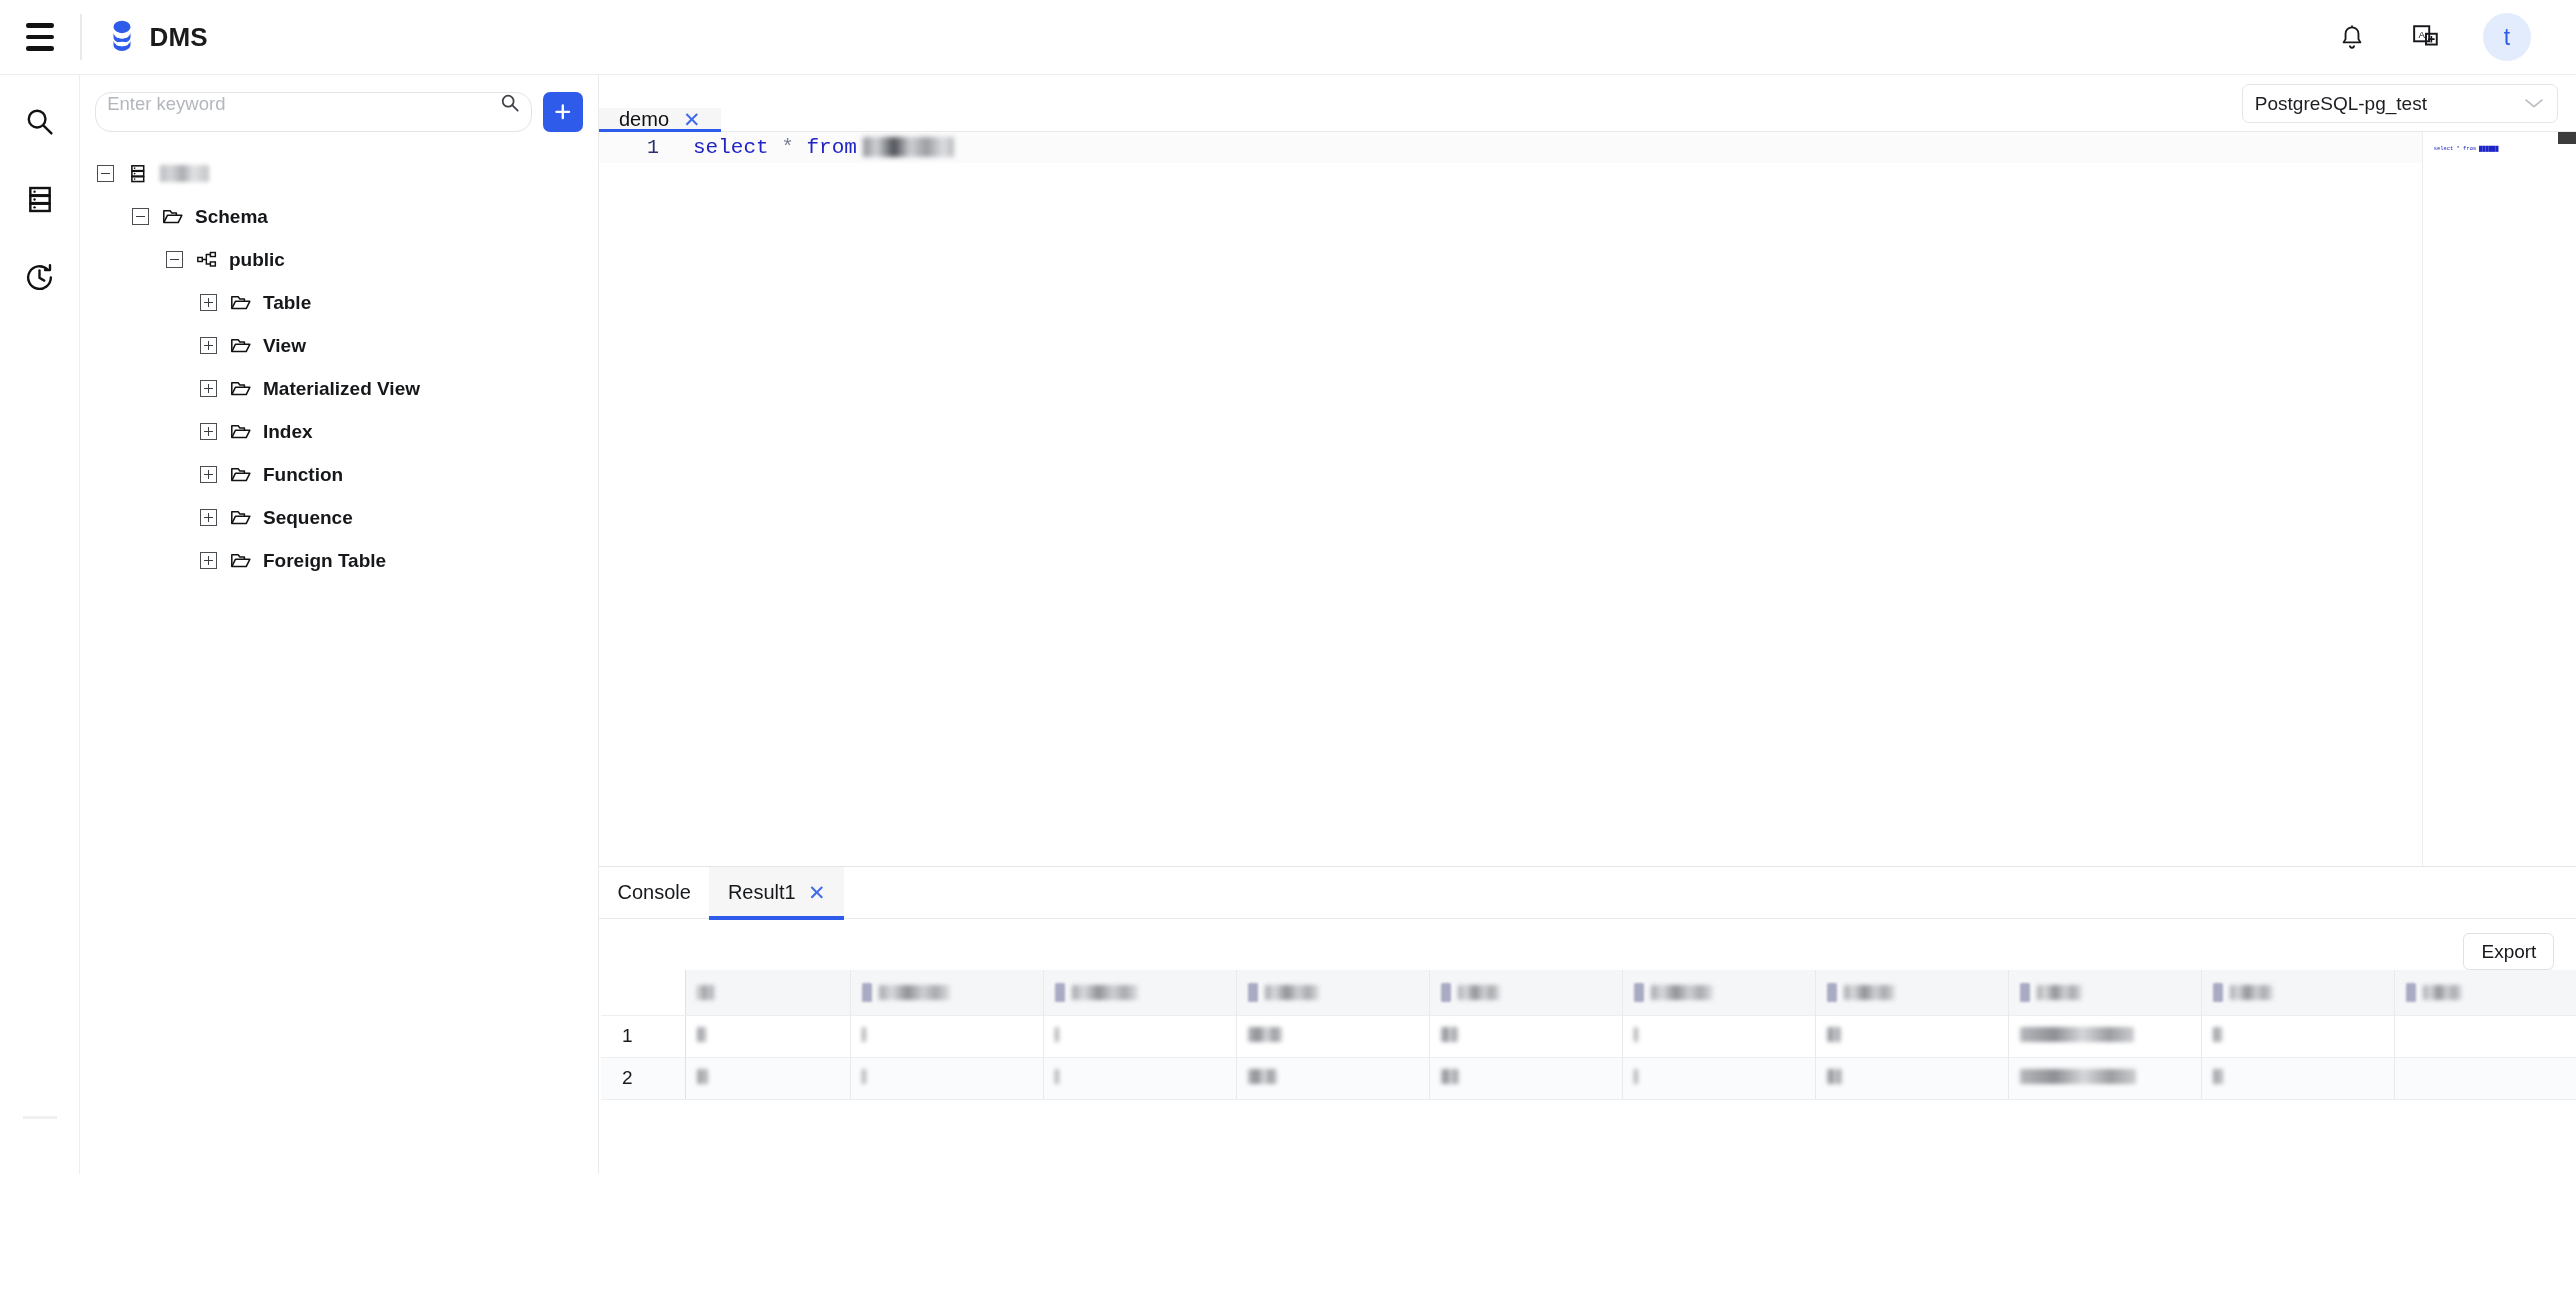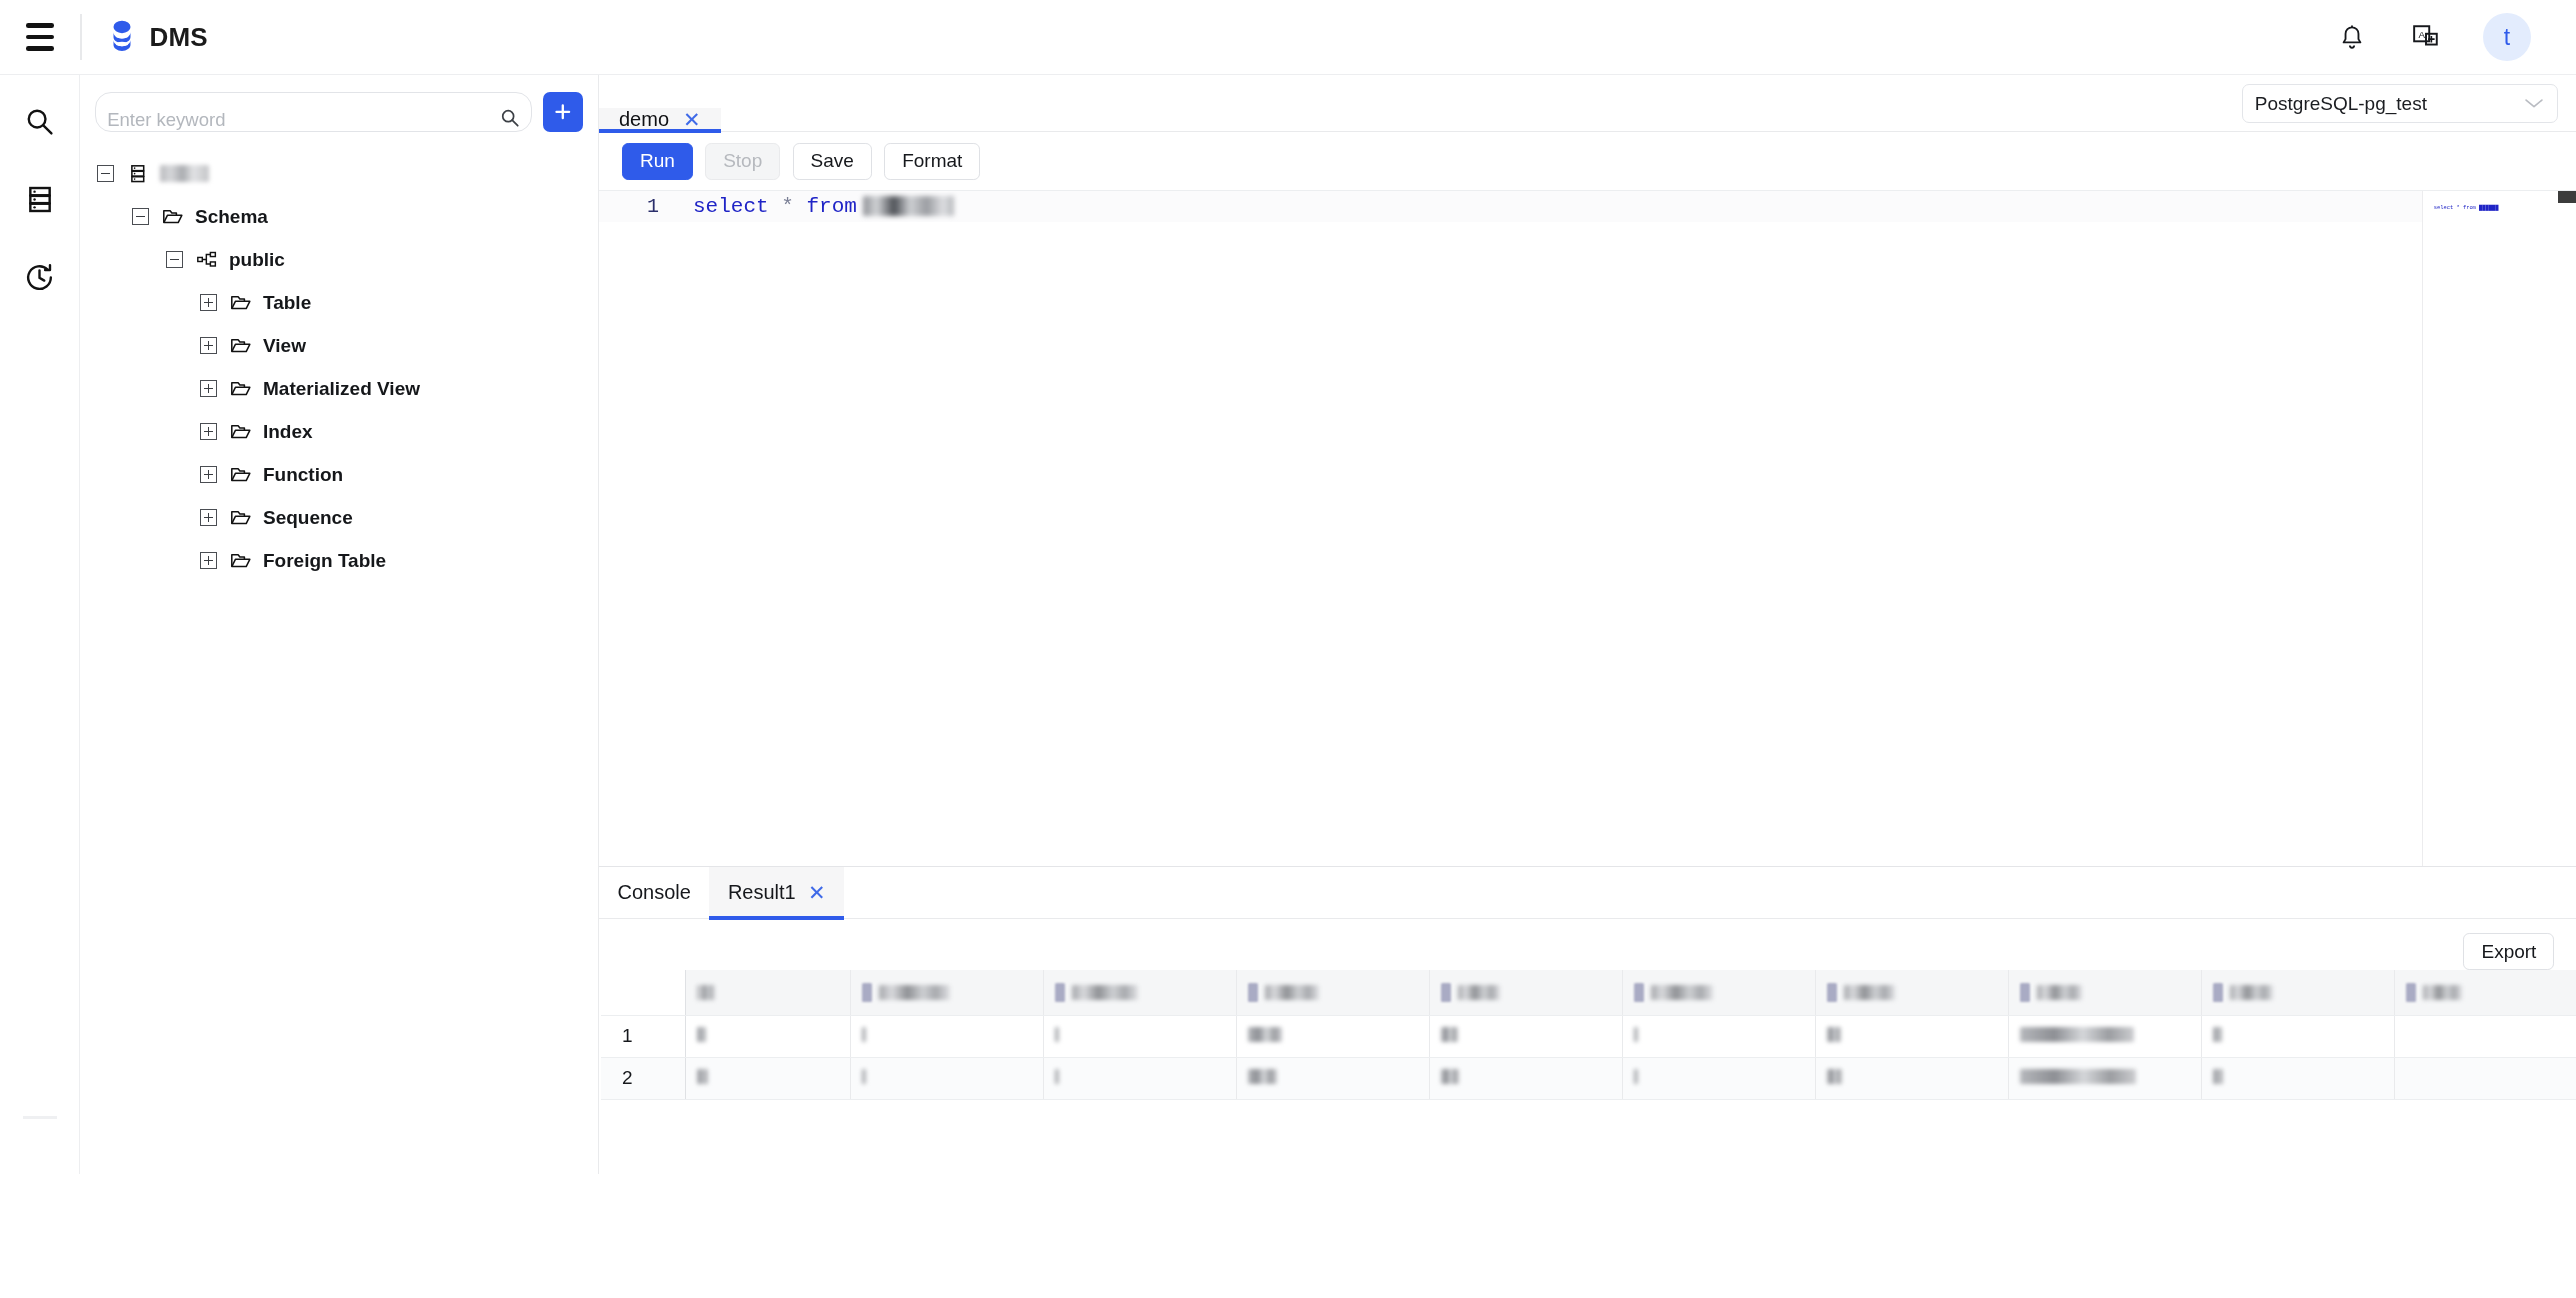--- a/index.html
+++ b/index.html
@@ -68,21 +68,21 @@
   }
   .seg-item {
     flex: 1; display: flex; align-items: center; justify-content: center;
     font-size: 19px; color: #4b4f55; border-radius: 6.2px; cursor: pointer;
   }
   .seg-item.active { background: #ffffff; color: #101114; box-shadow: 0 0.8px 2.3px rgba(0,0,0,.12); }
 
   .searchrow { display: flex; align-items: center; gap: 10.8px; padding: 17px 15.4px 0 15.4px; }
   .search-wrap {
     flex: 1; height: 40px; border: 1.5px solid #e2e4e8; border-radius: 16px;
-    display: flex; align-items: flex-end; padding: 0 10.8px; background: #fff;
+    display: flex; align-items: flex-start; padding: 0 10.8px; background: #fff;
   }
   .search-wrap input {
     flex: 1; border: 0; outline: 0; font-size: 18.5px; color: #26282c;
     font-family: "Liberation Sans", sans-serif; background: transparent;
   }
   .search-wrap input::placeholder { color: #b3b7bd; }
   .addbtn {
     width: 40px; height: 40px; background: #2f5bea; border-radius: 7px;
     display: flex; align-items: center; justify-content: center; cursor: pointer;
   }
@@ -427,26 +427,20 @@
         <div class="dbselect">
           <span>PostgreSQL-pg_test</span>
           <span class="chev">
             <svg width="20" height="12.3" viewBox="0 0 22 14" fill="none" stroke="#b9bcc2" stroke-width="1.9" stroke-linecap="round" stroke-linejoin="round">
               <path d="M2 3.5 11 11l9-7.5"></path>
             </svg>
           </span>
         </div>
       </div>
 
-      <div class="toolbar">
-        <div class="btn primary">Run</div>
-        <div class="btn disabled">Stop</div>
-        <div class="btn">Save</div>
-        <div class="btn">Format</div>
-      </div>
 
       <div class="editor">
         <div class="code-line">
           <span class="gutter">1</span>
           <span class="code-text"><span class="kw">select</span> <span class="op">*</span> <span class="kw">from</span><span class="blurcode"></span></span>
         </div>
         <div class="minimap">
           <div class="mm-scroll"></div>
           <div class="mm-line">select * from ██████</div>
         </div>

